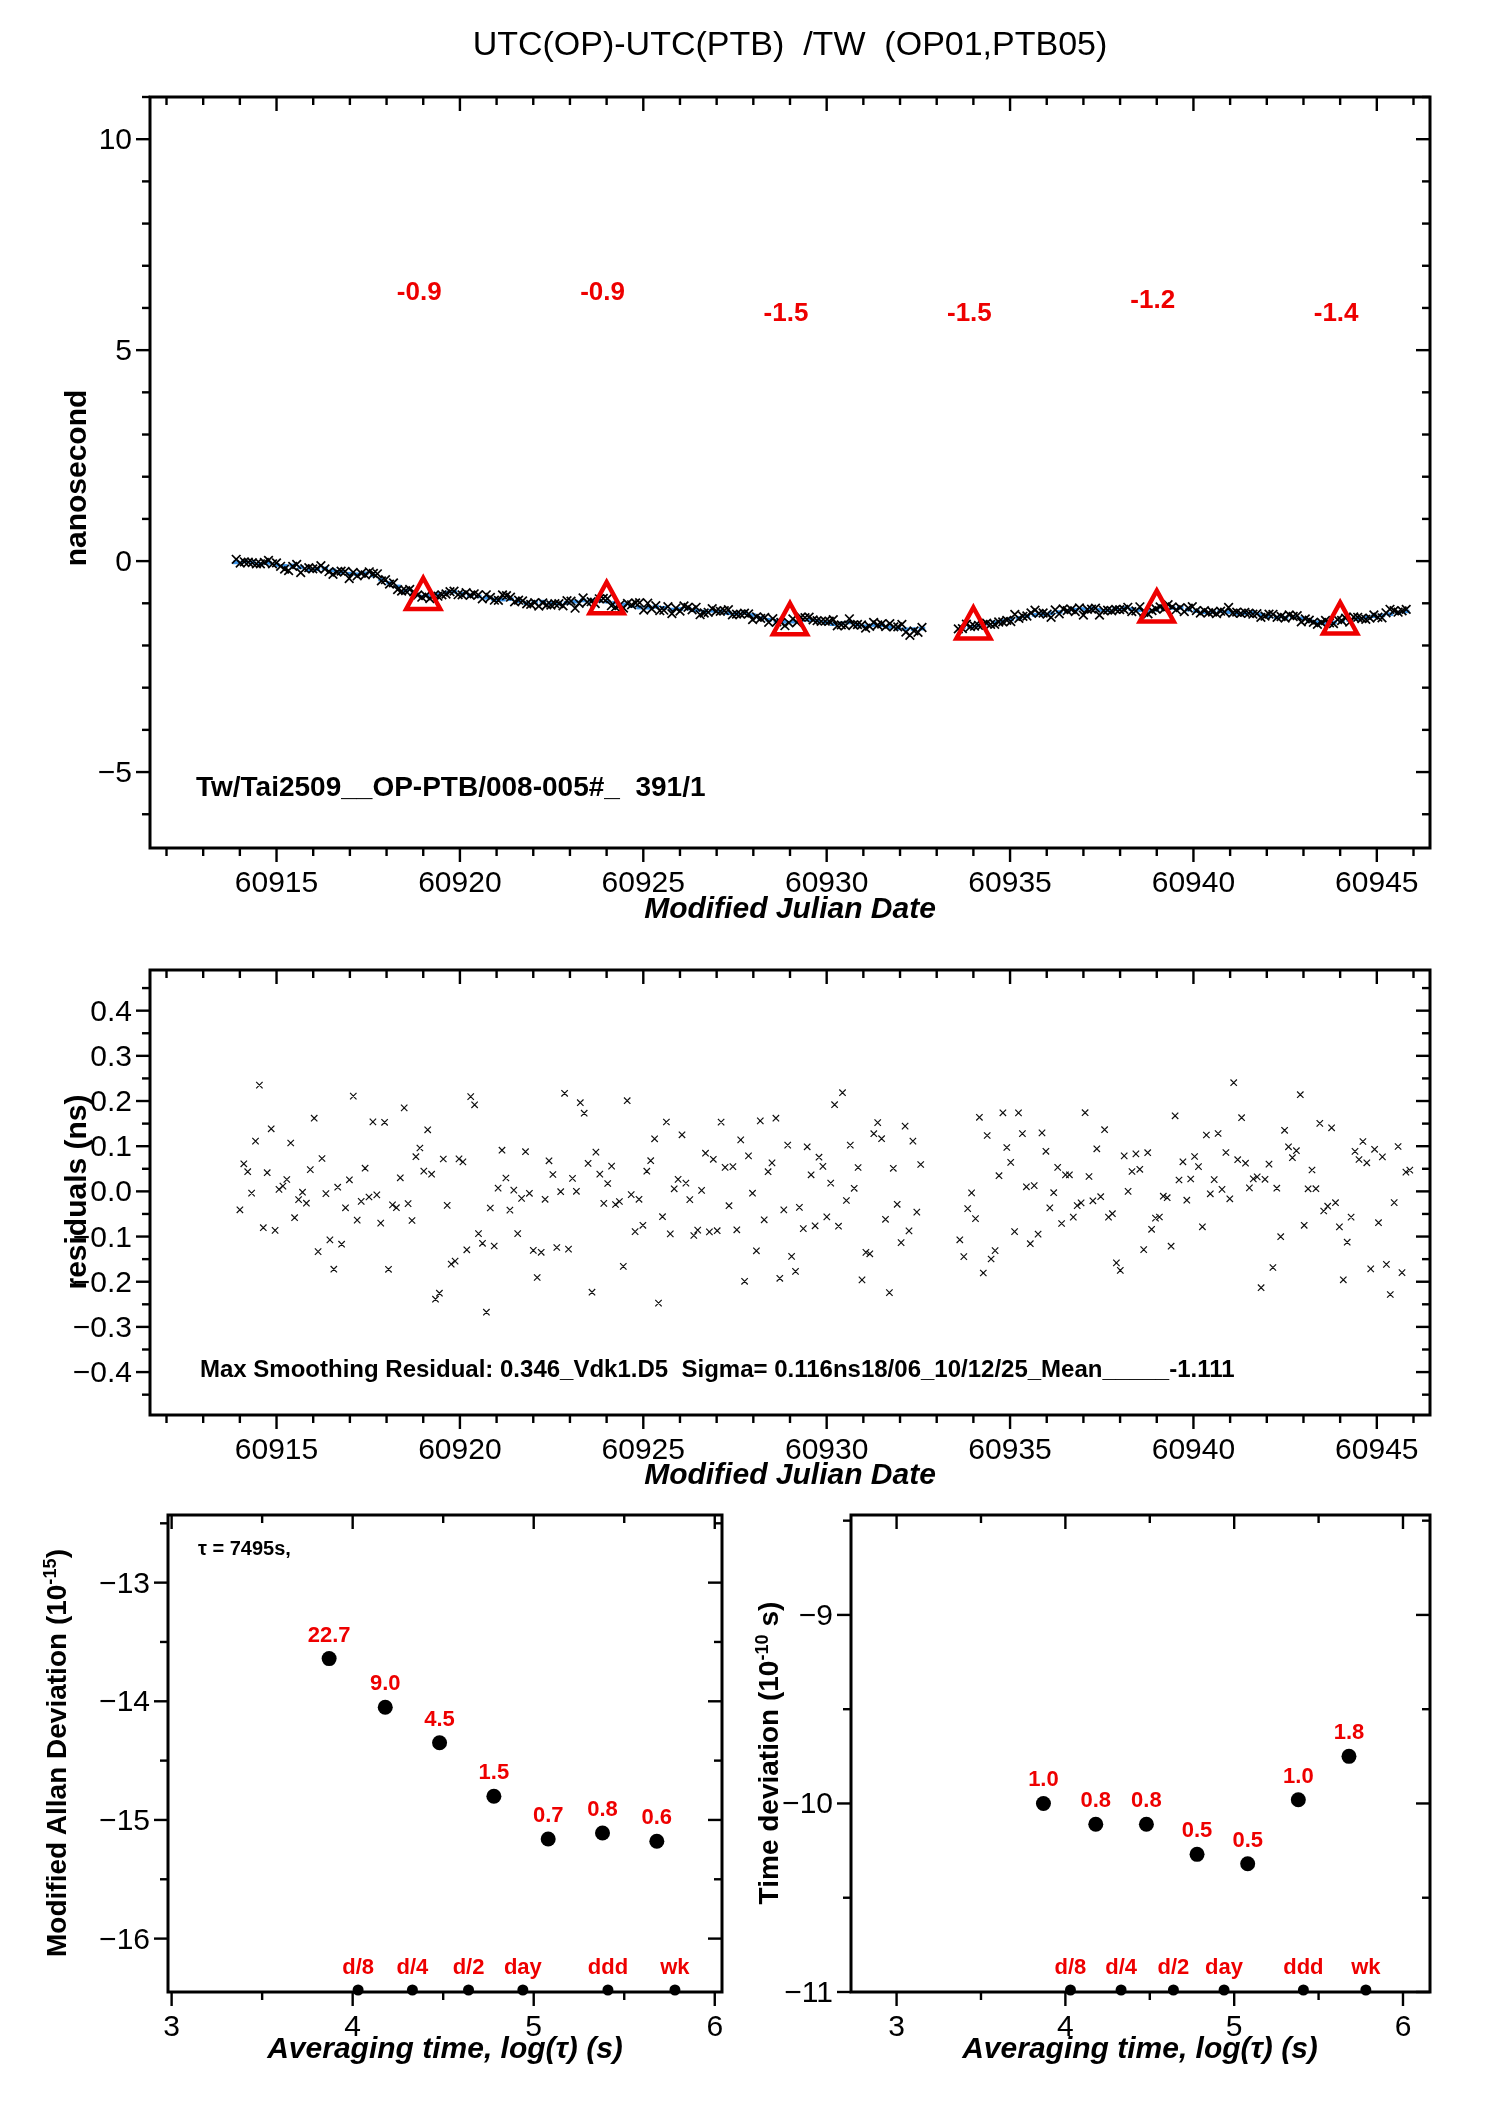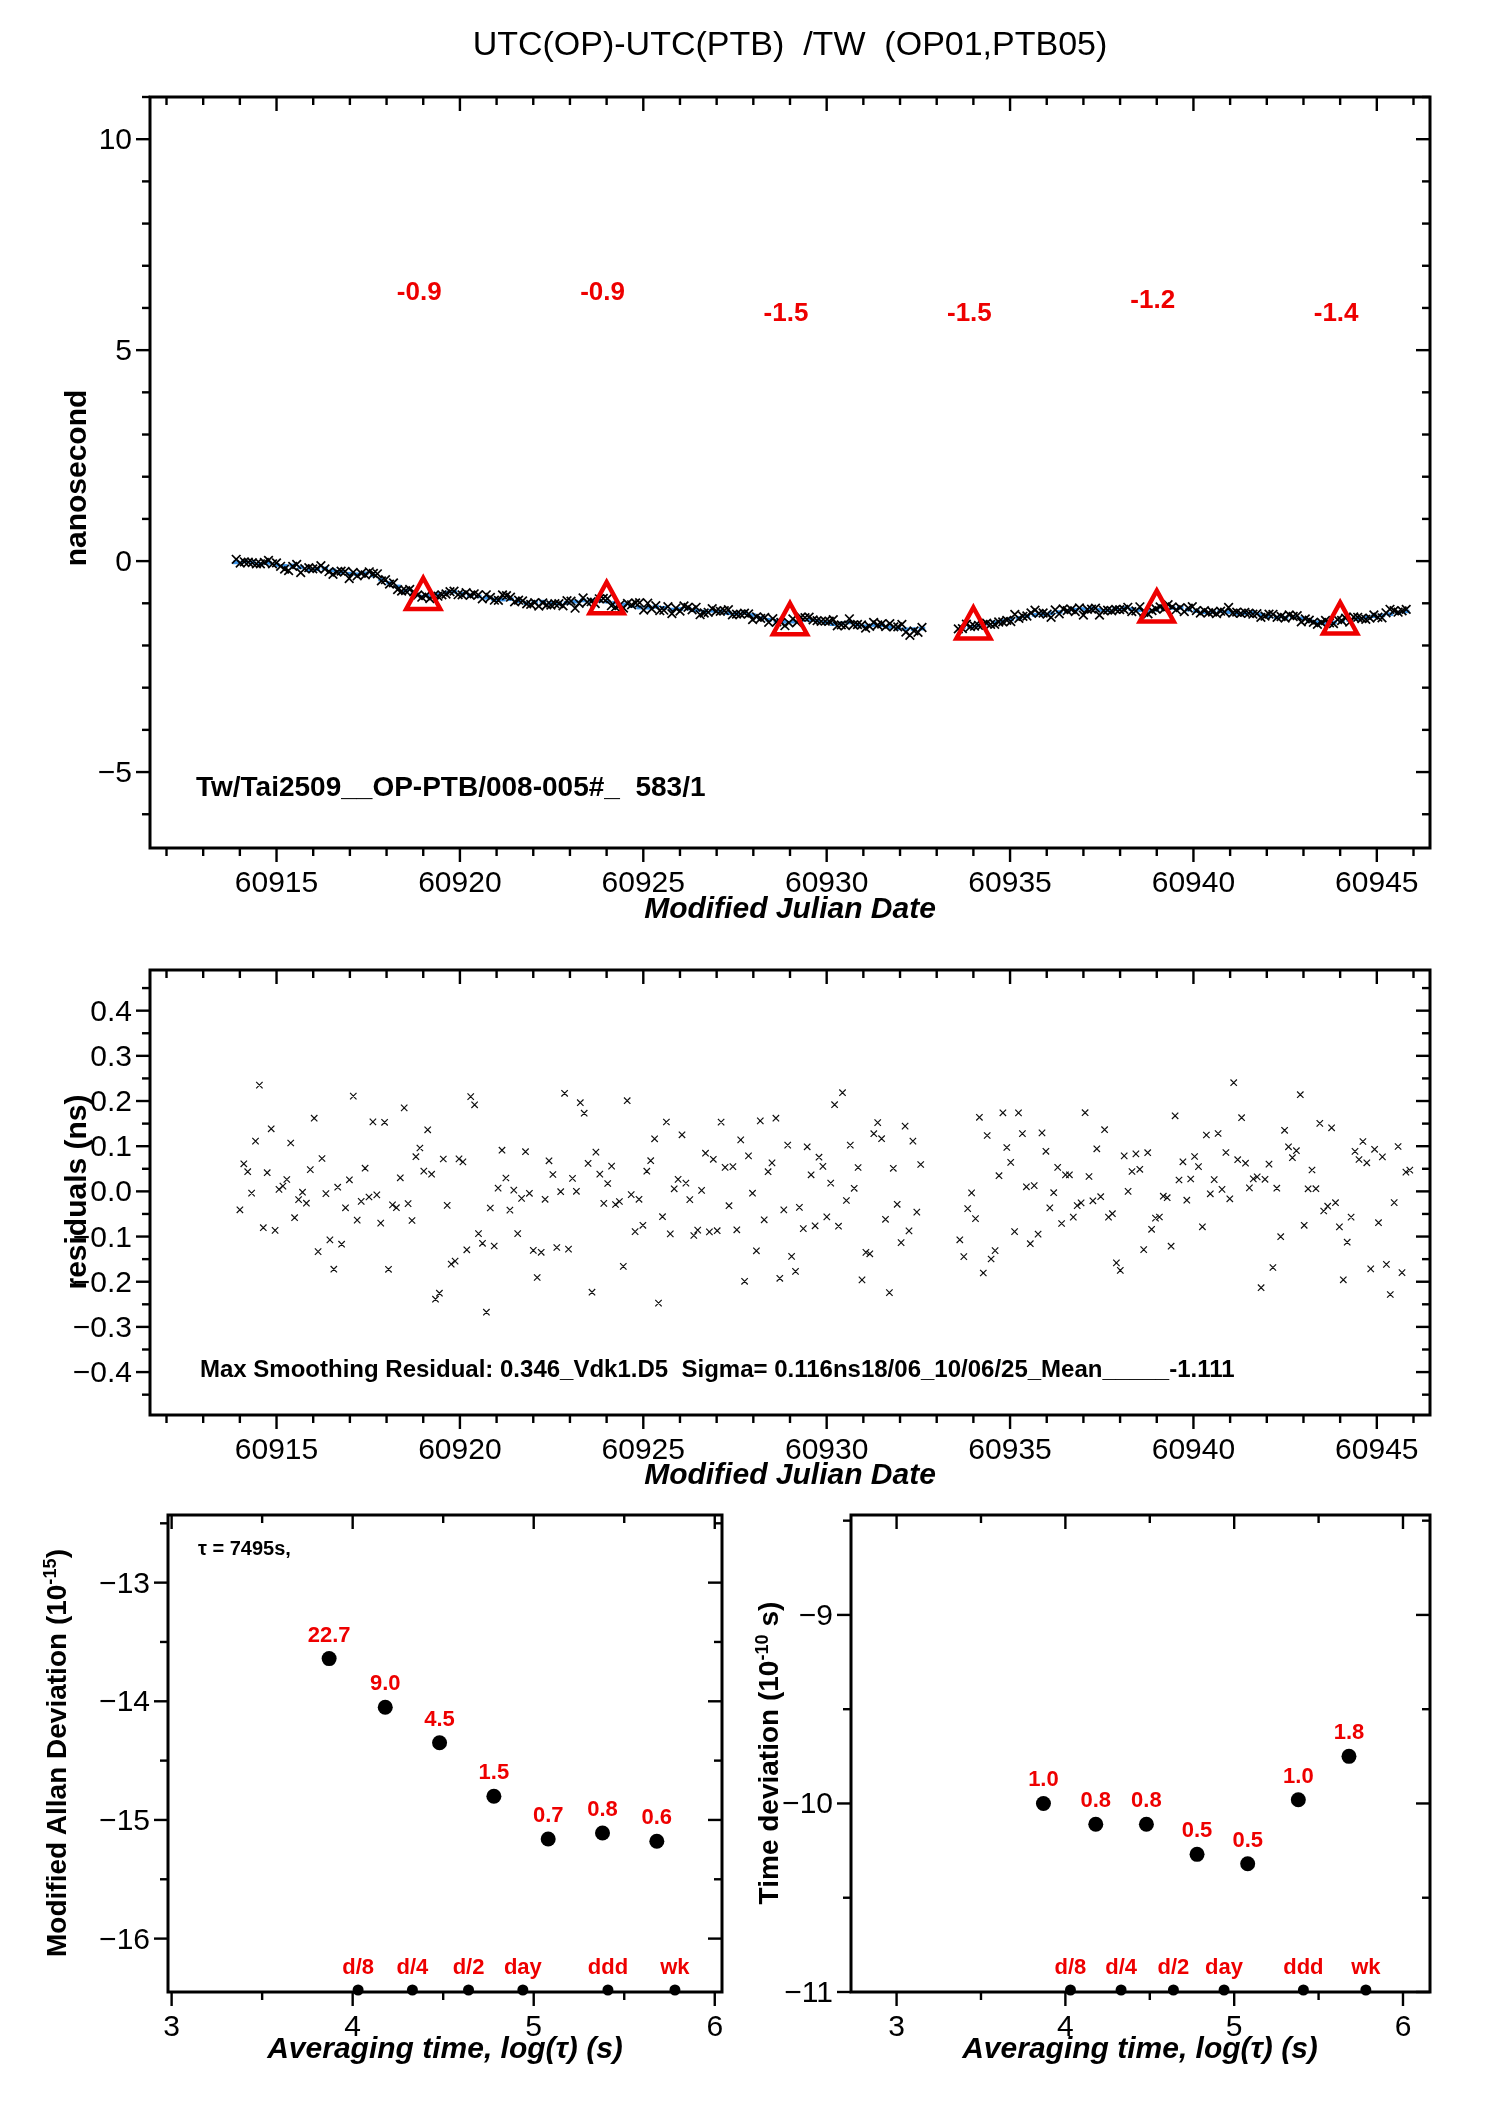--- a/index.html
+++ b/index.html
@@ -564,25 +564,25 @@
         <text x="1303.396501457726" y="1974" text-anchor="middle" font-size="22px" font-weight="bold" fill="#ee0000">ddd</text>
         <circle cx="1365.854227405248" cy="1990" r="5.5" fill="#000000"></circle>
         <text x="1365.854227405248" y="1974" text-anchor="middle" font-size="22px" font-weight="bold" fill="#ee0000">wk</text>
       </g>
     </svg>
 
   <div class="txt title" style="left:790px;top:26px;">UTC(OP)-UTC(PTB)  /TW  (OP01,PTB05)</div>
 
   <div class="txt ytitle" style="left:76px;top:478px;">nanosecond</div>
   <div class="txt xtitle" style="left:790px;top:892px;">Modified Julian Date</div>
-  <div class="txt annot28" style="left:196px;top:772px;">Tw/Tai2509__OP-PTB/008-005#_  583/1</div>
+  <div class="txt annot28" style="left:196px;top:772px;">Tw/Tai2509__OP-PTB/008-005#_  391/1</div>
 
   <div class="txt ytitle" style="left:76px;top:1192px;">residuals (ns)</div>
   <div class="txt xtitle" style="left:790px;top:1458px;">Modified Julian Date</div>
-  <div class="txt annot24" style="left:200px;top:1356px;">Max Smoothing Residual: 0.346_Vdk1.D5  Sigma= 0.116ns18/06_10/06/25_Mean_____-1.111</div>
+  <div class="txt annot24" style="left:200px;top:1356px;">Max Smoothing Residual: 0.346_Vdk1.D5  Sigma= 0.116ns18/06_10/12/25_Mean_____-1.111</div>
 
   <div class="txt ytitle-sm" style="left:56px;top:1753px;"><span>Modified Allan Deviation (10</span><sup>-15</sup><span>)</span></div>
   <div class="txt xtitle" style="left:445px;top:2032px;">Averaging time, log(τ) (s)</div>
   <div class="txt annot20" style="left:198px;top:1538px;">τ = 7495s,</div>
 
   <div class="txt ytitle-sm" style="left:768px;top:1753px;"><span>Time deviation (10</span><sup>-10</sup><span> s)</span></div>
   <div class="txt xtitle" style="left:1140px;top:2032px;">Averaging time, log(τ) (s)</div>
 
 </div>
 

